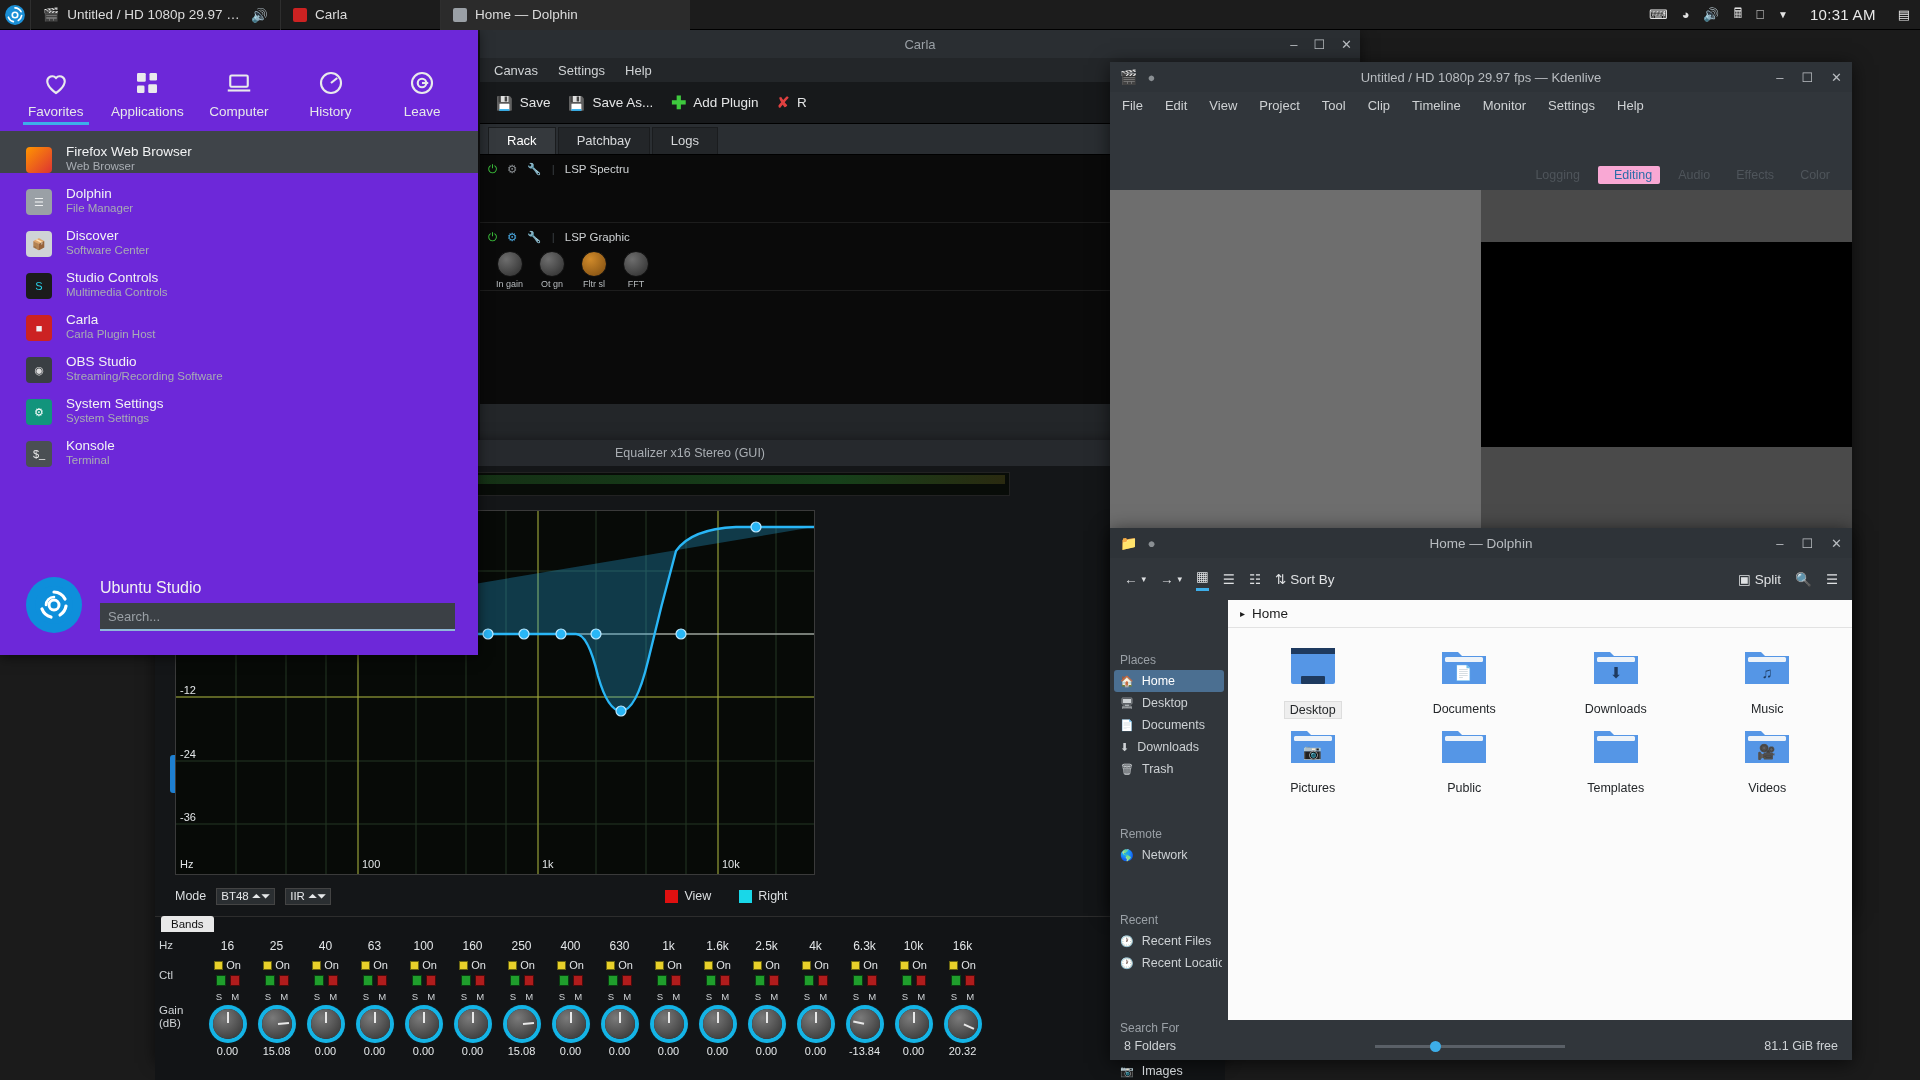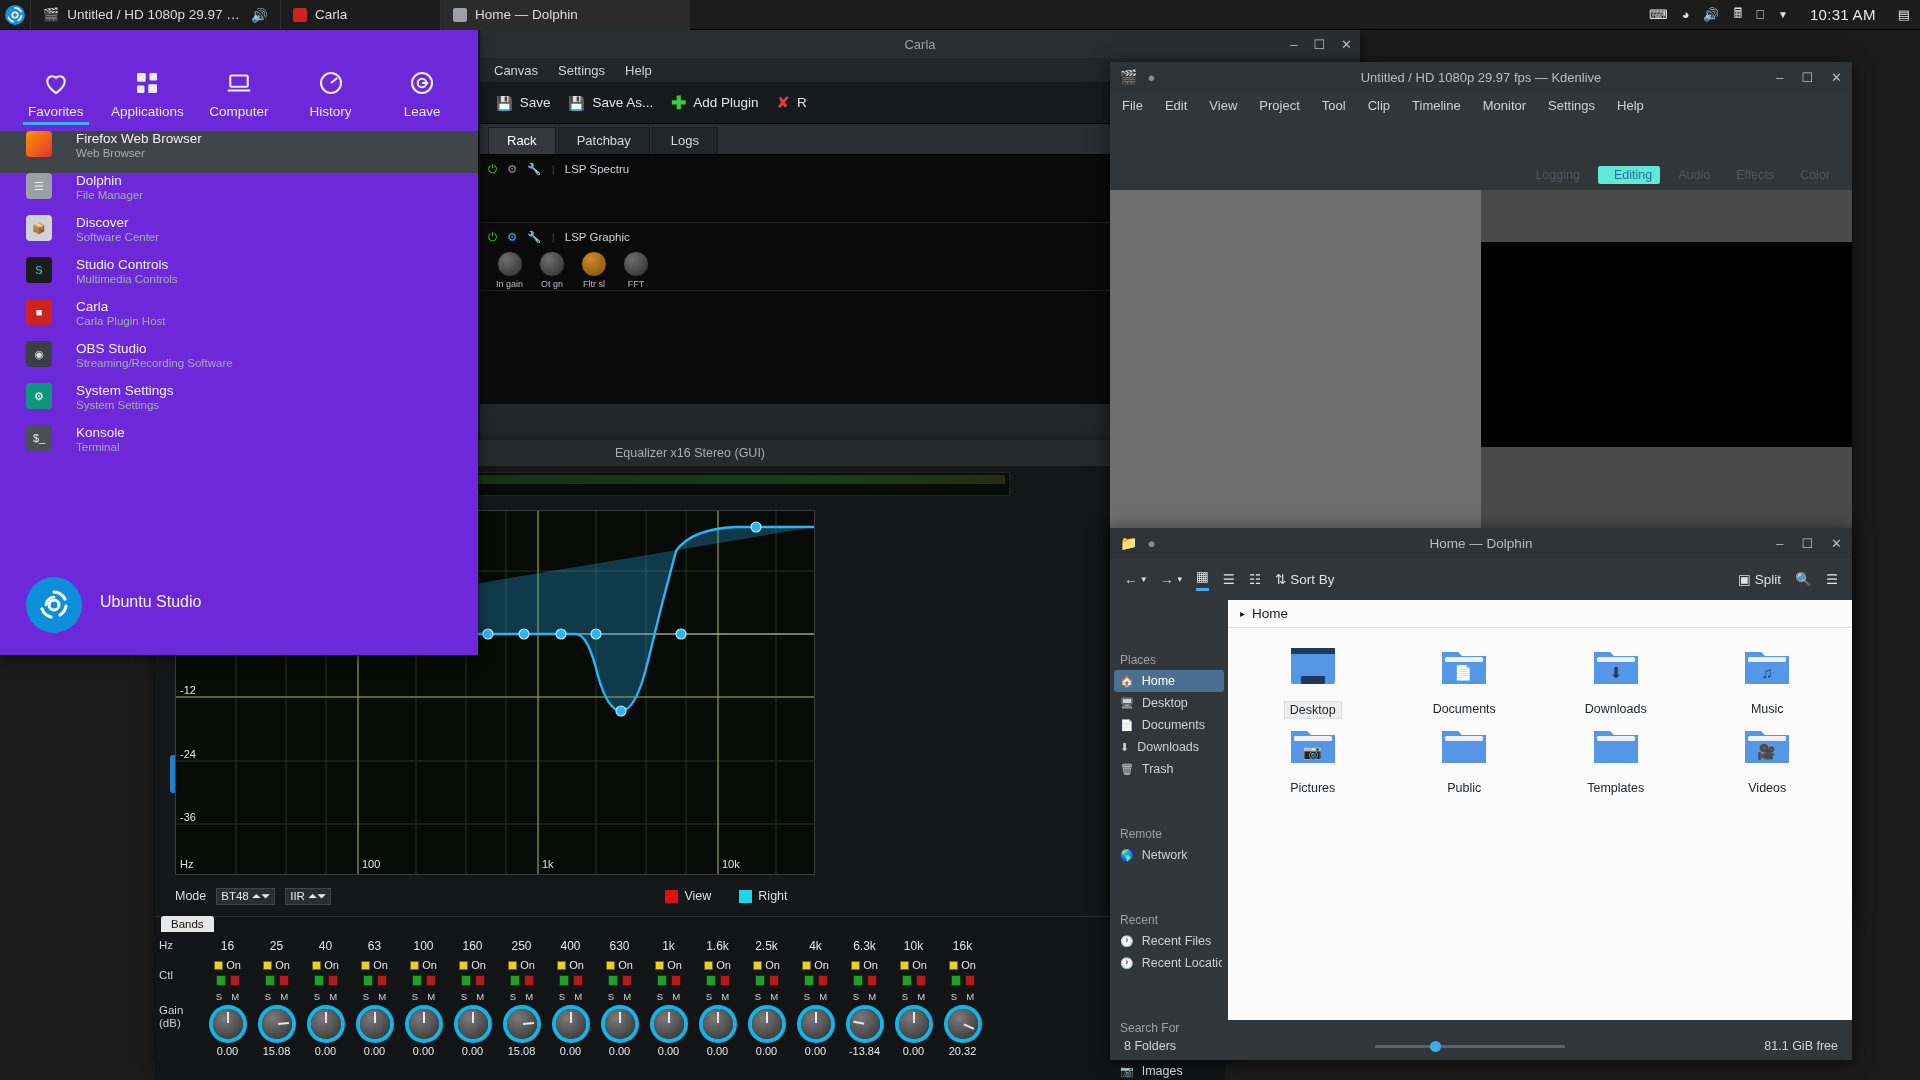--- a/index.html
+++ b/index.html
@@ -28,21 +28,21 @@
   
   #kickoff { position:absolute; left:0; top:30px; width:478px; height:625px;
     background:#6d28d9; color:#eff0f1; z-index:400; box-shadow:0 2px 12px rgba(0,0,0,.6); }
   #kickoff-tabs { display:flex; height:95px; align-items:flex-end; padding:0 10px; }
   .k-tab { flex:1; display:flex; flex-direction:column; align-items:center; gap:6px;
     padding-bottom:6px; font-size:13.5px; color:#e6e8ea; position:relative; }
   .k-tab .k-underline { position:absolute; bottom:0; left:14%; width:72%; height:3px; background:#3daee9;
     display:none; }
   .k-tab.sel .k-underline { display:block; }
   #fav-list { padding:6px 0 0 0; }
-  .fav-item { display:flex; align-items:flex-start; gap:24px; height:42px; padding:0 18px 0 26px; }
+  .fav-item { display:flex; align-items:flex-end; gap:14px; height:42px; padding:0 18px 0 26px; }
   .fav-item.hl { background:#3f4449; }
   .fav-ico { width:26px; height:26px; flex:0 0 26px; border-radius:4px; display:flex;
     align-items:center; justify-content:center; font-size:11px; }
   .fav-txt { display:flex; flex-direction:column; line-height:1.15; }
   .fav-name { font-size:13.5px; color:#f2f3f4; }
   .fav-desc { font-size:11.5px; color:#a8adb3; }
   #kickoff-footer { position:absolute; bottom:0; left:0; width:478px; height:100px;
     display:flex; align-items:center; gap:18px; padding:0 26px; }
   #distro-logo { width:56px; height:56px; border-radius:50%; background:#0e8fdb; flex:0 0 56px;
     display:flex; align-items:center; justify-content:center; }
@@ -132,21 +132,21 @@
   
   #kden-win { position:absolute; left:1110px; top:62px; width:742px; height:848px;
     background:#31363b; z-index:200; box-shadow:0 3px 18px rgba(0,0,0,.6); }
   #kden-title { height:30px; background:#2e3338; position:relative; display:flex;
     align-items:center; justify-content:center; color:#b9bdc1; font-size:13px; }
   #kden-title .wbtns { position:absolute; right:10px; display:flex; gap:18px; color:#b9bdc1; font-size:13px; }
   #kden-menubar { height:26px; background:#31363b; display:flex; align-items:center; gap:22px;
     padding:0 12px; color:#cfd2d4; font-size:13px; }
   #kden-layouts { position:absolute; right:14px; top:104px; display:flex; gap:10px; font-size:12.5px; }
   .kl { color:#4f555b; padding:2px 8px; border-radius:2px; }
-  .kl.sel { background:#5eead4; color:#2b6ca8;padding-left:16px; }
+  .kl.sel { background:#f9a8d4; color:#2b6ca8;padding-left:16px; }
   #kden-monitors { position:absolute; left:0; top:128px; width:742px; height:380px; display:flex; }
   .kmon { flex:1; position:relative; background:#6e6e6e; }
   .kmon.right { background:#4a4a4a; }
   .kmon .screen { position:absolute; left:0; right:0; top:52px; height:205px; background:#000; }
   .kmon .inpoint { position:absolute; left:4px; bottom:22px; background:#1e9e4a; color:#fff;
     font-size:12px; padding:2px 8px; }
   .kmon .ruler { position:absolute; left:0; right:0; bottom:0; height:18px; background:#8e8e8e; }
   #kden-bottom { position:absolute; left:0; top:508px; width:742px; height:340px; background:#fafafa; }
   #kden-bintabs { height:26px; display:flex; align-items:flex-end; gap:0; background:#efefef;
     border-bottom:1px solid #cfcfcf; }
@@ -1135,20 +1135,21 @@
         <circle cx="20" cy="20" r="19" fill="#0e8fdb"></circle>
         <circle cx="20" cy="20" r="5" fill="none" stroke="#fff" stroke-width="3"></circle>
         <path d="M20 7 A13 13 0 0 1 31 14" stroke="#fff" stroke-width="3.2" fill="none" stroke-linecap="round"></path>
         <path d="M8 24 A13 13 0 0 0 17 32" stroke="#fff" stroke-width="3.2" fill="none" stroke-linecap="round"></path>
         <path d="M26 30 A13 13 0 0 0 32 21" stroke="#fff" stroke-width="3.2" fill="none" stroke-linecap="round"></path>
         <path d="M20 12 A8 8 0 0 0 12 20" stroke="#fff" stroke-width="2.6" fill="none" stroke-linecap="round"></path>
       </svg>
     </div>
     <div>
       <div id="distro-name">Ubuntu Studio</div>
+      <input id="kickoff-search" type="text" placeholder="Search..." style="">
     </div>
   </div>
 </div>
 
 <div id="taskbar">
   <div id="kickoff-btn">
     <svg width="22" height="22" viewBox="0 0 40 40">
       <circle cx="20" cy="20" r="18" fill="#1b8fd6"></circle>
       <circle cx="20" cy="20" r="5" fill="none" stroke="#fff" stroke-width="3"></circle>
       <path d="M20 7 A13 13 0 0 1 31 14" stroke="#fff" stroke-width="3" fill="none" stroke-linecap="round"></path>

